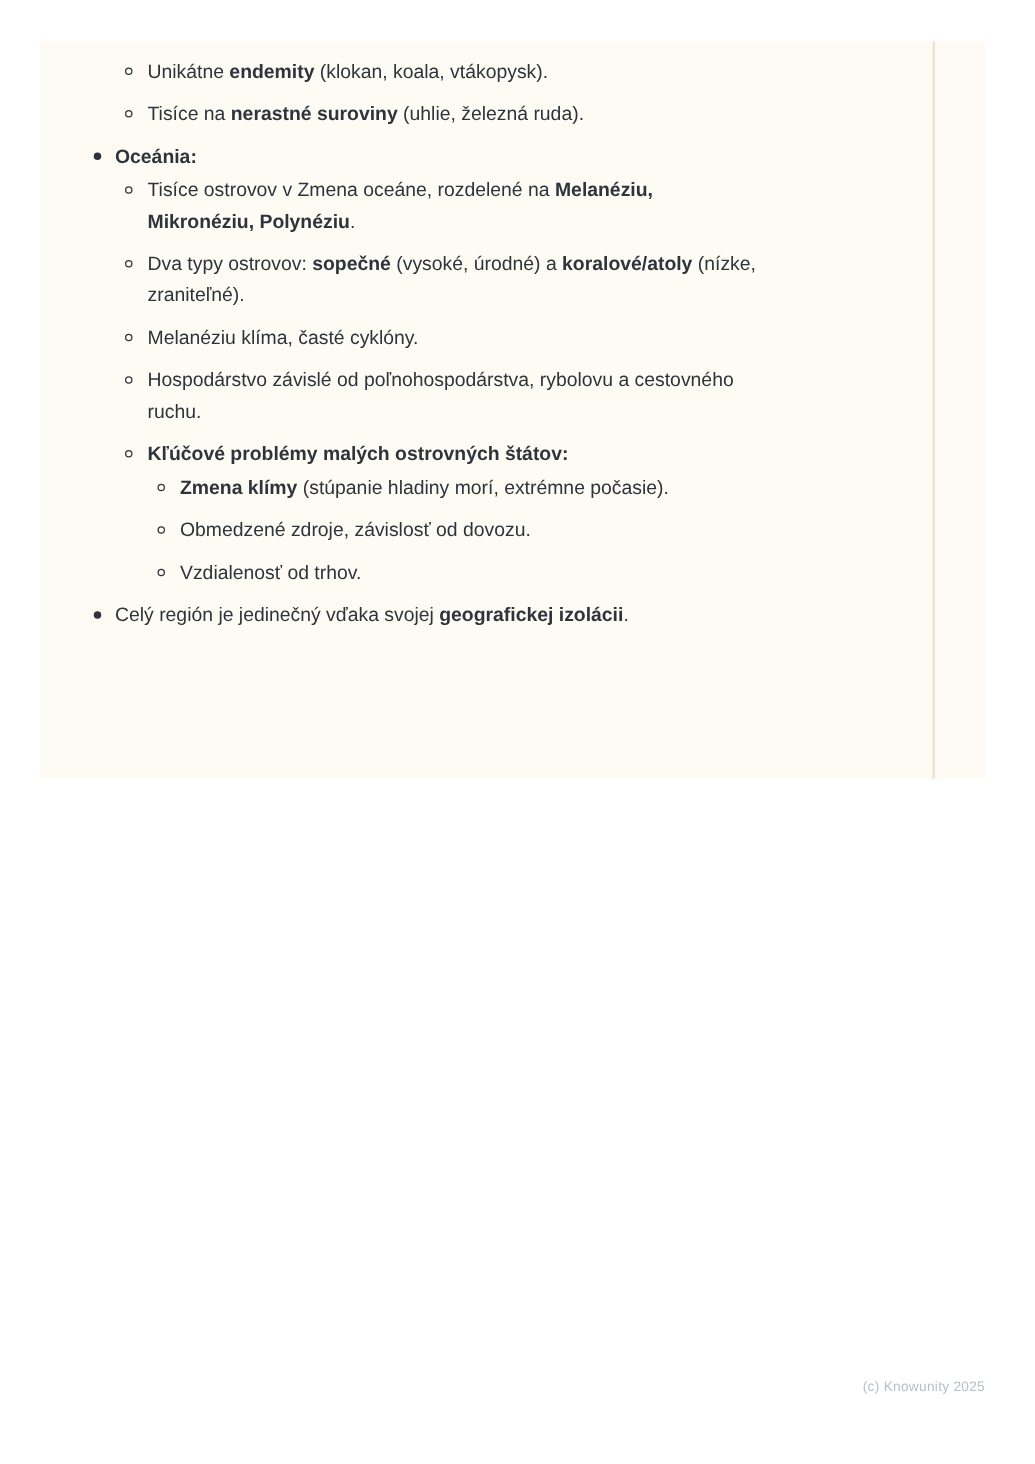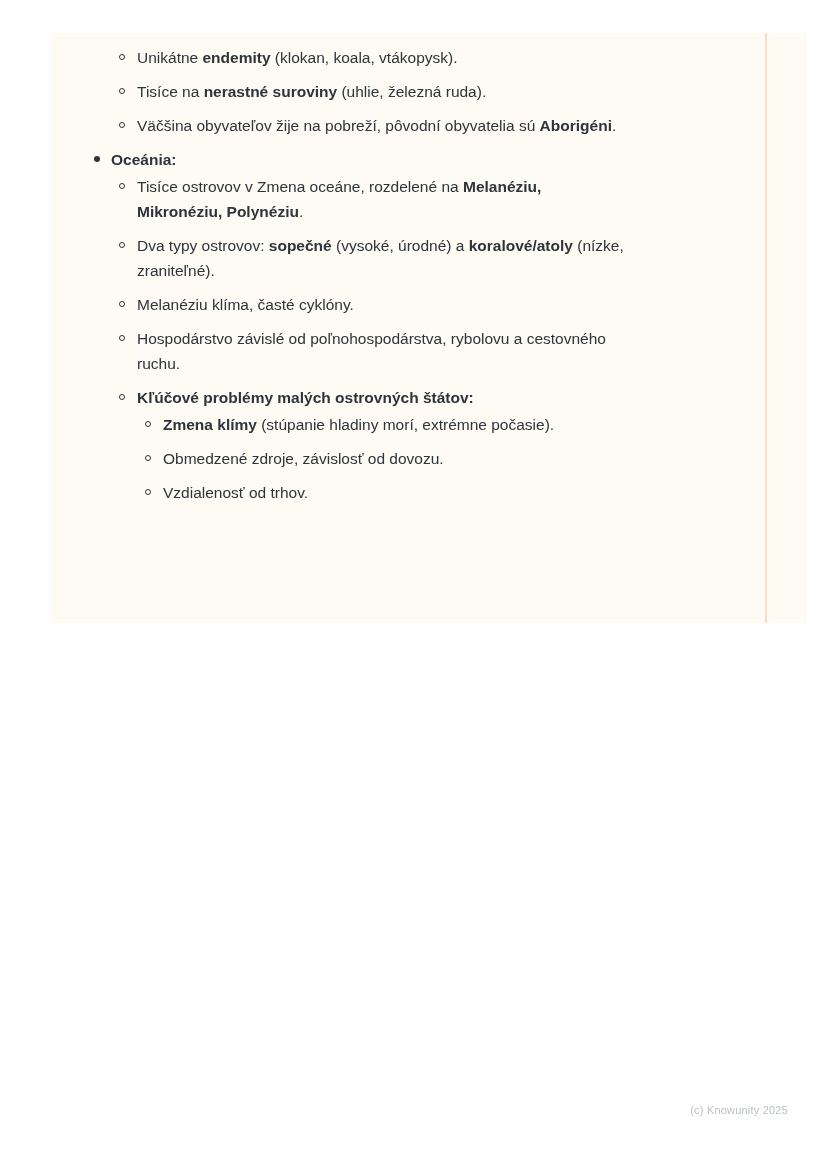--- a/index.html
+++ b/index.html
@@ -12,21 +12,21 @@
     overflow: hidden;
   }
   .page {
     position: relative;
     width: 828px;
     height: 1171px;
     background: #ffffff;
   }
   .note-card {
     position: absolute;
-    left: 51px;
+    left: 32px;
     top: 33px;
     width: 756px;
     height: 590px;
     background: #fdfbf4;
     box-sizing: border-box;
     padding-top: 12px;
     overflow: hidden;
   }
   .scan-line {
     position: absolute;
@@ -78,29 +78,29 @@
 </style>
 </head>
 <body>
 
 <div class="page">
   <div class="note-card">
     <div class="scan-line"></div>
     <div class="list">
         <div class="item d2"><span class="bullet circle"></span><span class="txt"><span>Unikátne </span><span class="b">endemity</span><span> (klokan, koala, vtákopysk).</span></span></div>
         <div class="item d2"><span class="bullet circle"></span><span class="txt"><span>Tisíce na </span><span class="b">nerastné suroviny</span><span> (uhlie, železná ruda).</span></span></div>
-        <div class="item d2"><span class="bullet circle"></span><span class="txt"><span>Väčšina obyvateľov žije na pobreží, pôvodní obyvatelia sú </span><span class="b">Aborigéni</span><span>.</span></span></div>
         <div class="item d1 has-children"><span class="bullet disc"></span><span class="txt"><span class="b">Oceánia:</span></span></div>
         <div class="item d2"><span class="bullet circle"></span><span class="txt"><span>Tisíce ostrovov v Zmena oceáne, rozdelené na </span><span class="b">Melanéziu,
 Mikronéziu, Polynéziu</span><span>.</span></span></div>
         <div class="item d2"><span class="bullet circle"></span><span class="txt"><span>Dva typy ostrovov: </span><span class="b">sopečné</span><span> (vysoké, úrodné) a </span><span class="b">koralové/atoly</span><span> (nízke,
 zraniteľné).</span></span></div>
         <div class="item d2"><span class="bullet circle"></span><span class="txt"><span>Melanéziu klíma, časté cyklóny.</span></span></div>
         <div class="item d2"><span class="bullet circle"></span><span class="txt"><span>Hospodárstvo závislé od poľnohospodárstva, rybolovu a cestovného
 ruchu.</span></span></div>
         <div class="item d2 has-children"><span class="bullet circle"></span><span class="txt"><span class="b">Kľúčové problémy malých ostrovných štátov:</span></span></div>
         <div class="item d3"><span class="bullet circle"></span><span class="txt"><span class="b">Zmena klímy</span><span> (stúpanie hladiny morí, extrémne počasie).</span></span></div>
         <div class="item d3"><span class="bullet circle"></span><span class="txt"><span>Obmedzené zdroje, závislosť od dovozu.</span></span></div>
         <div class="item d3"><span class="bullet circle"></span><span class="txt"><span>Vzdialenosť od trhov.</span></span></div>
+        <div class="item d1"><span class="bullet disc"></span><span class="txt"><span>Celý región je jedinečný vďaka svojej </span><span class="b">geografickej izolácii</span><span>.</span></span></div>
       </div>
   </div>
   <div class="footer-credit">(c) Knowunity 2025</div>
 </div>
 
 </body></html>

